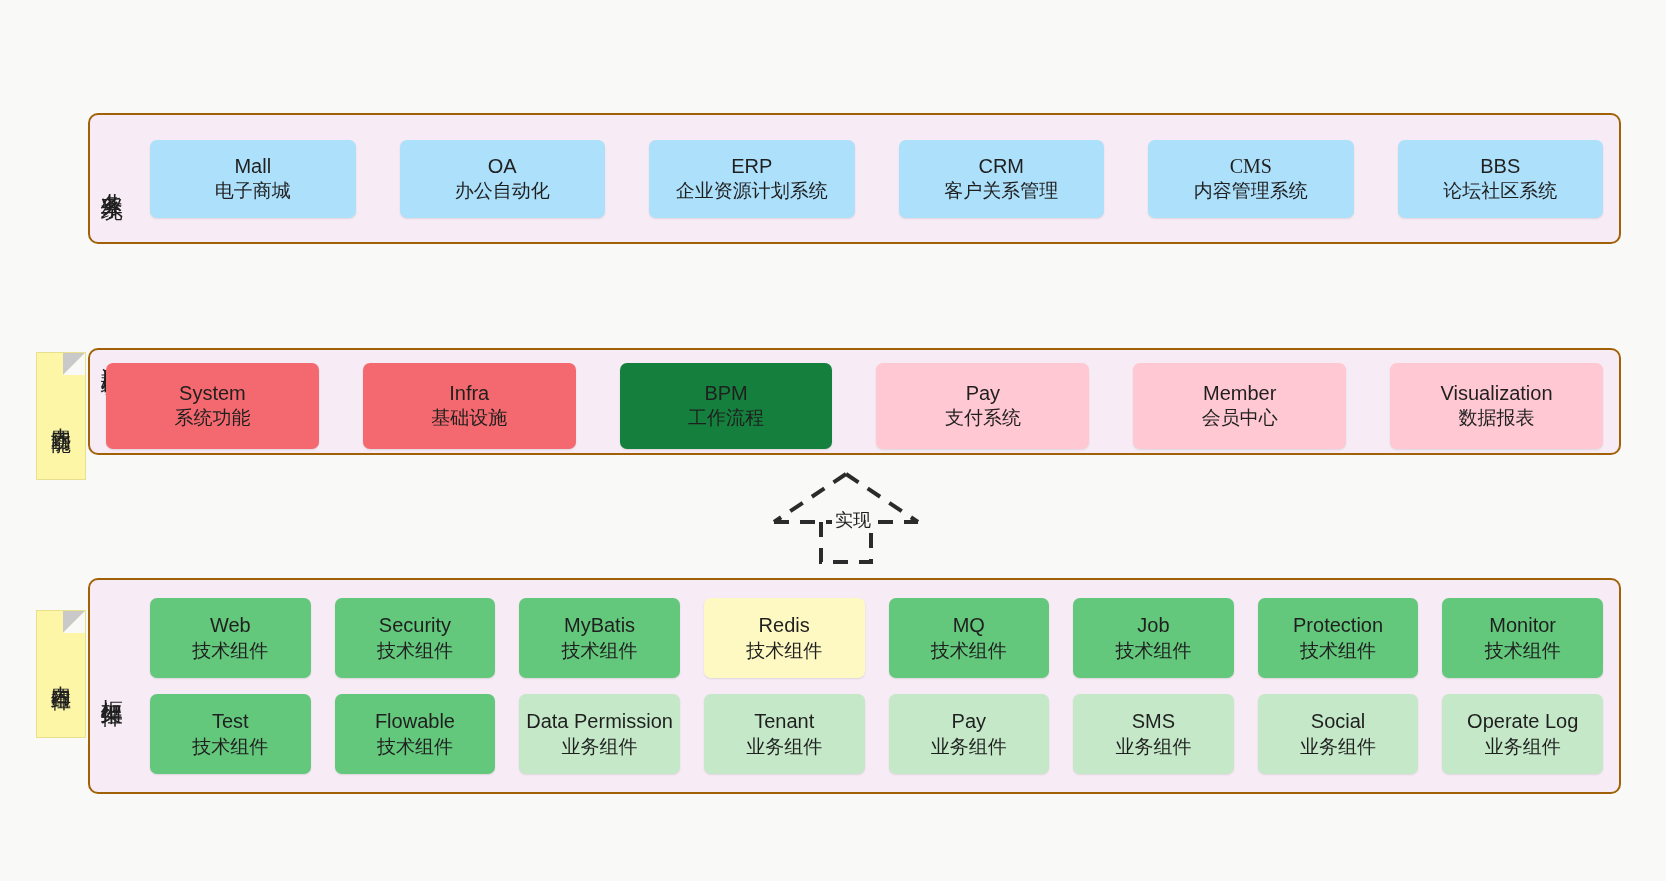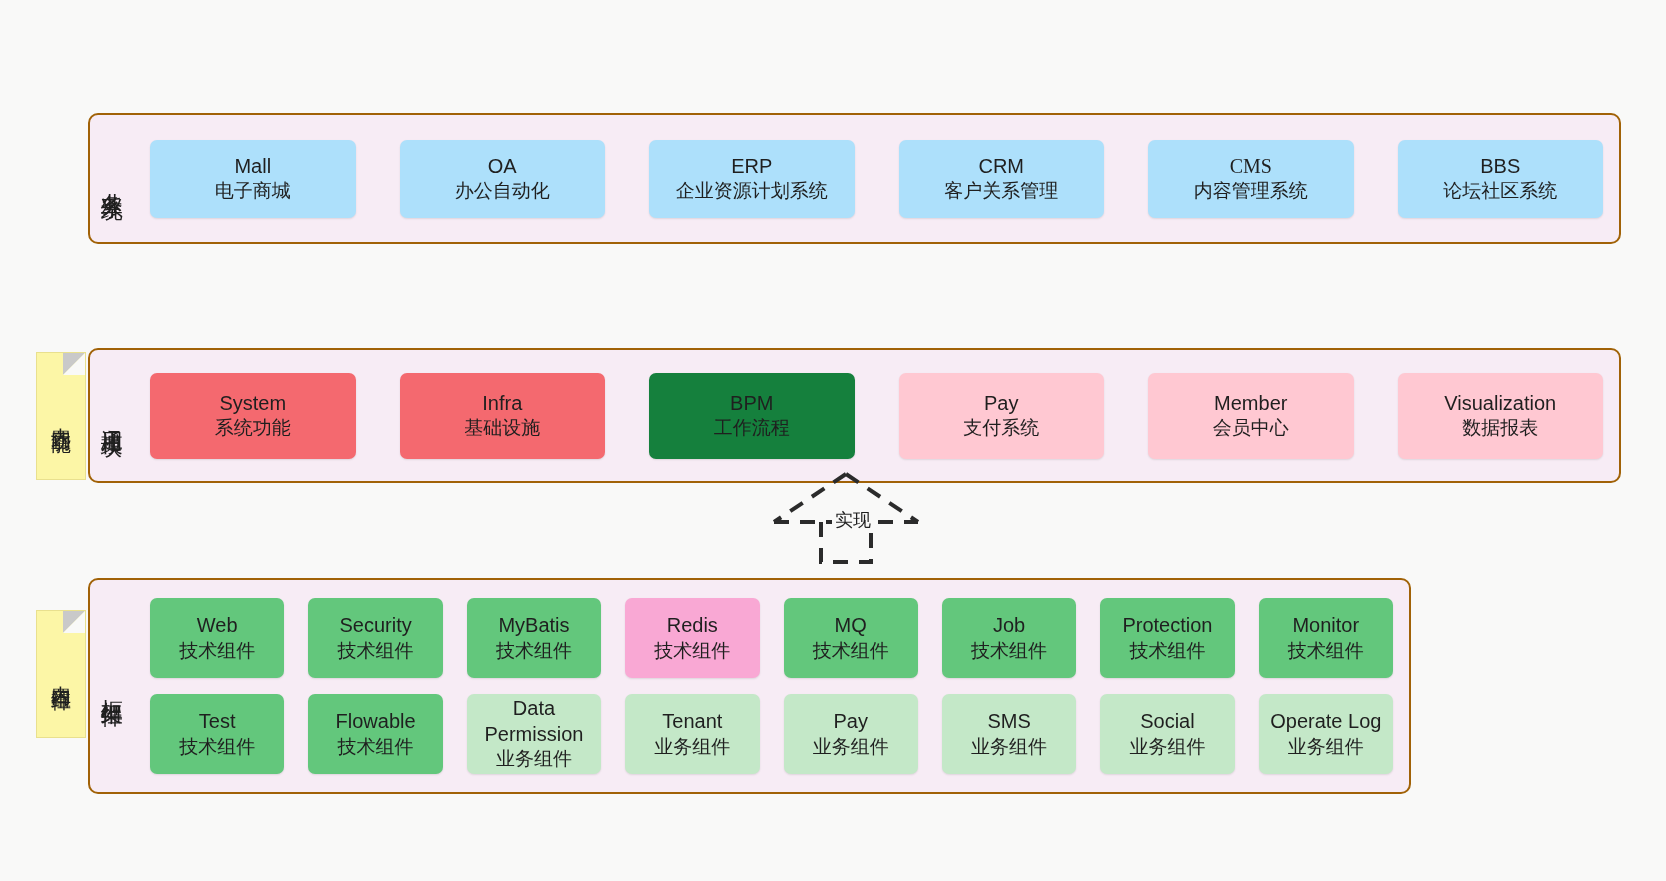--- a/index.html
+++ b/index.html
@@ -67,25 +67,25 @@
   }
   .cell .en { font-size: 20px; }
   .cell .cn { font-size: 19px; }
 
   
   #layer-business { left: 88px; top: 113px; width: 1533px; height: 131px; }
   #layer-business .row { gap: 44px; height: 78px; }
   #layer-business .cell { background: #ade0fb; }
 
   
-  #layer-modules { left: 88px; top: 348px; width: 1533px; height: 135px; }
+  #layer-modules { left: 88px; top: 348px; width: 1533px; height: 107px; flex-direction: column; }
   #layer-modules .row { gap: 44px; height: 86px; }
 
   
-  #layer-framework { left: 88px; top: 578px; width: 1323px; height: 216px; }
+  #layer-framework { left: 88px; top: 578px; width: 1533px; height: 216px; }
   #layer-framework .row { gap: 24px; height: 80px; }
 
   
   .note {
     position: absolute;
     width: 50px;
     background: #fcf6a6;
     border: 1px solid #e9e08e;
     display: flex;
     align-items: center;
@@ -228,21 +228,21 @@
             <div class="cn">技术组件</div>
           </div>
           <div class="cell" style="background: rgb(99, 199, 124);">
             <div class="en">Security</div>
             <div class="cn">技术组件</div>
           </div>
           <div class="cell" style="background: rgb(99, 199, 124);">
             <div class="en">MyBatis</div>
             <div class="cn">技术组件</div>
           </div>
-          <div class="cell" style="background: #f9a8d4; text-align: center;">
+          <div class="cell" style="background: #fef9c3; text-align: center;">
             <div class="en">Redis</div>
             <div class="cn">技术组件</div>
           </div>
           <div class="cell" style="background: rgb(99, 199, 124);">
             <div class="en">MQ</div>
             <div class="cn">技术组件</div>
           </div>
           <div class="cell" style="background: rgb(99, 199, 124);">
             <div class="en">Job</div>
             <div class="cn">技术组件</div>

